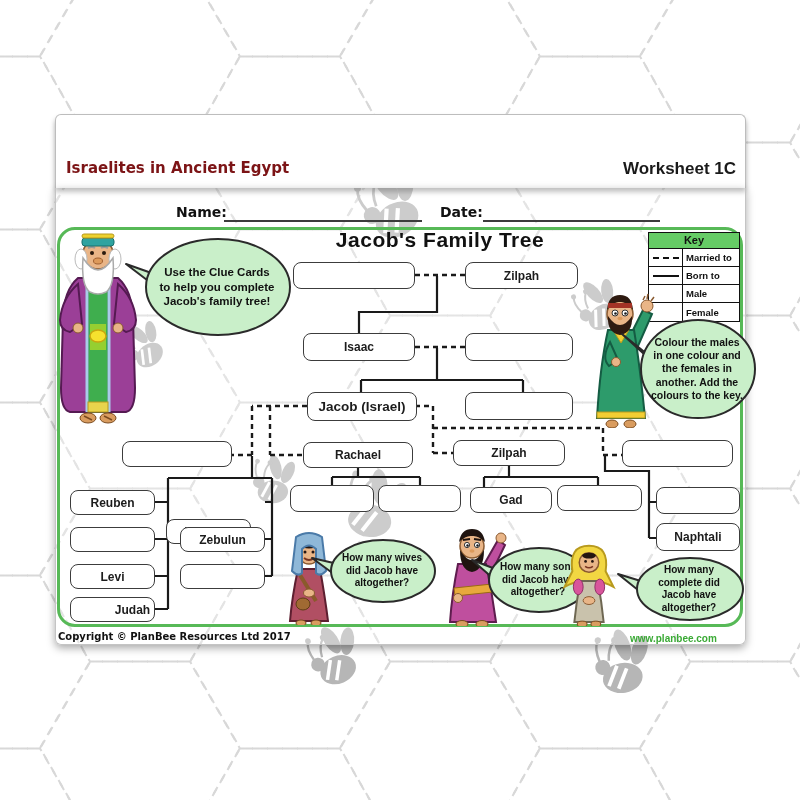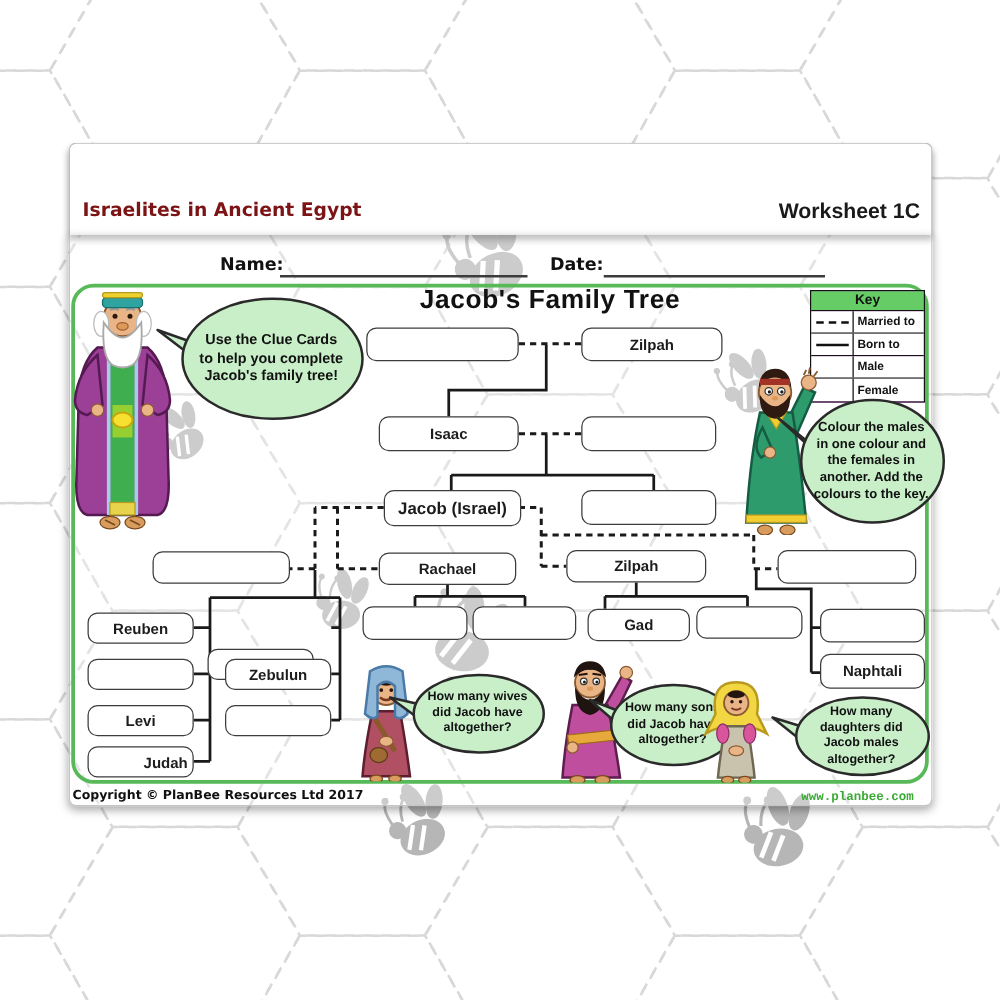--- a/index.html
+++ b/index.html
@@ -46,21 +46,21 @@
   .line-solid{width:26px;border-top:2px solid #111;}
   
   .tbox{position:absolute;background:#fff;border:1.6px solid #3c3c3c;border-radius:8px;
     display:flex;align-items:center;justify-content:center;font-size:12px;font-weight:bold;color:#1c1c1c;}
   
   .bubble-wrap{position:absolute;display:flex;align-items:center;justify-content:center;text-align:center;}
   .bubble-wrap svg{position:absolute;left:0;top:0;width:100%;height:100%;overflow:visible;}
   .bubble-wrap svg .bub{fill:var(--bubble-green);stroke:#2a2a2a;stroke-width:2;stroke-linejoin:round;}
   .bubble-text{position:relative;font-weight:bold;color:#111;line-height:1.25;}
   .footer-left{left:58px;top:631px;font-family:"DejaVu Sans",sans-serif;font-weight:bold;font-size:10px;color:#111;}
-  .footer-right{left:630px;top:633px;width:112px;text-align:center;font-family:Liberation Mono, monospace;
+  .footer-right{left:630px;top:633px;width:112px;text-align:left;font-family:Liberation Sans, sans-serif;
     font-weight:bold;font-size:10px;color:var(--footer-green);}
 </style>
 </head>
 <body>
 
 <div id="stage">
 
   <svg id="bg">
     <g id="hexes">
         <polygon points="90.0,-30.0 40.0,56.6 -60.0,56.6 -110.0,-30.0 -60.0,-116.6 40.0,-116.6"></polygon>
@@ -350,19 +350,19 @@
     <circle cx="35.5" cy="24" r="1.4" fill="#241510"></circle>
     <circle cx="42.5" cy="24" r="1.4" fill="#241510"></circle>
     <path d="M35,29 Q39,32 43,29" stroke="#7a3520" stroke-width="1.6" fill="none"></path>
   </svg>
 
   <div class="bubble-wrap" style="left:634px;top:556px;width:110px;height:66px;">
     <svg viewBox="0 0 110 66">
       <path class="bub" d="M10,26 L-16,18 L14,42 Z"></path>
       <ellipse class="bub" cx="56" cy="33" rx="53" ry="31"></ellipse>
     </svg>
-    <div class="bubble-text" style="font-size:10px;width:92px;">How many daughters did Jacob males altogether?</div>
+    <div class="bubble-text" style="font-size:10px;width:92px;">How many complete did Jacob have altogether?</div>
   </div>
 
   <div class="abs footer-left">Copyright © PlanBee Resources Ltd 2017</div>
   <div class="abs footer-right">www.planbee.com</div>
 
 </div>
 
 </body></html>

